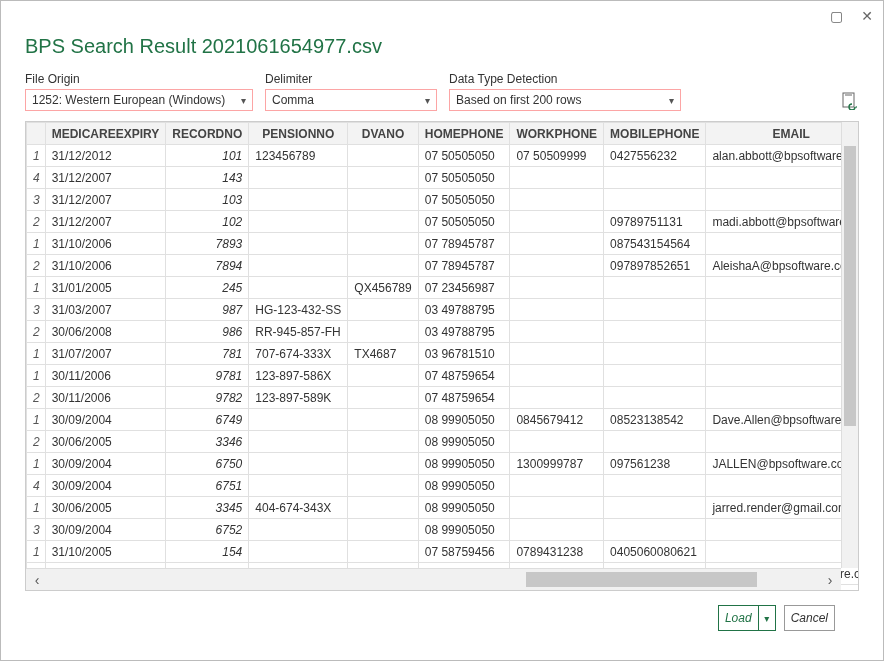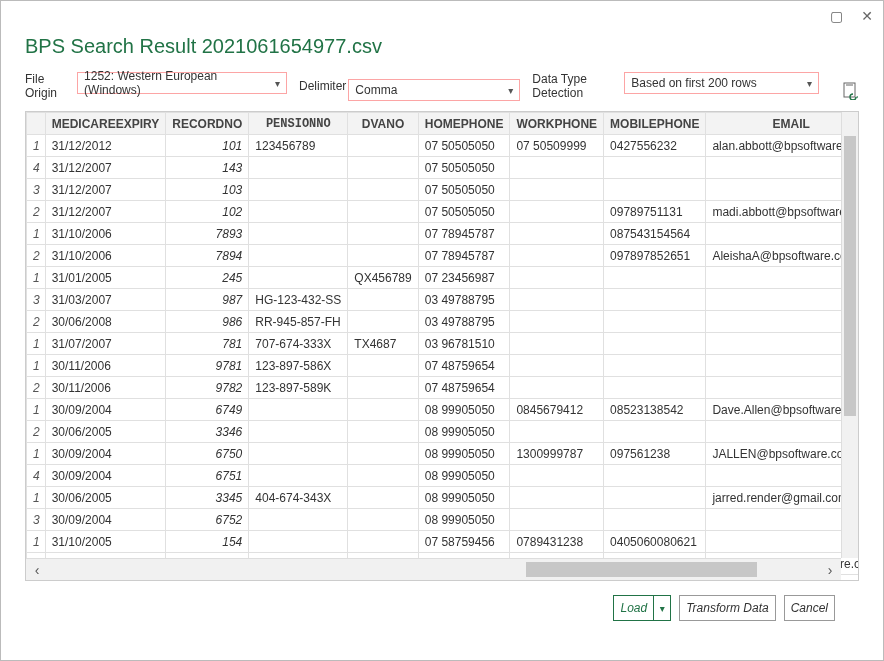--- a/index.html
+++ b/index.html
@@ -30,21 +30,21 @@
     font-weight: 400;
     color: #217346;
     margin: 4px 0 14px 0;
   }
   .controls-row {
     display: flex;
     gap: 12px;
     align-items: flex-end;
     margin-bottom: 10px;
   }
-  .field { display:flex; flex-direction:row; gap:2px; }
+  .field { display:flex; flex-direction:column; gap:2px; }
   .field label { font-size:12px; color:#333; margin-bottom:1px; }
   .select {
     border: 1px solid #fca5a5;
     height: 22px;
     display: flex;
     align-items: center;
     padding: 0 6px;
     background: #fff;
     position: relative;
     font-size: 12px;
@@ -94,21 +94,21 @@
     width: 20px;
     text-align: right;
     font-style: italic;
     color:#555;
     padding-right:5px;
   }
   .recordno { text-align: right; font-style: italic; padding-right:6px;}
   .col-rownum { width:22px; }
   .col-med { width:104px; }
   .col-rec { width:74px; }
-  .col-pen { width:94px;font-family:Liberation Mono, monospace; }
+  .col-pen { width:94px; }
   .col-dva { width:68px; }
   .col-home { width:90px; }
   .col-work { width:92px; }
   .col-mob { width:108px; }
   .col-email { width:164px; }
 
   .v-scroll {
     position:absolute; right:0; top:0; bottom:22px; width:17px;
     background:#f1f1f1; border-left:1px solid #ddd;
   }
@@ -451,16 +451,15 @@
         </div>
       <div class="arrow">›</div>
     </div>
   </div>
 
   <div class="footer">
     <div class="btn-split">
       <div class="btn primary">Load</div>
       <div class="dd">▾</div>
     </div>
-    <div class="btn">Transform Data</div>
     <div class="btn">Cancel</div>
   </div>
 </div>
 
 </body></html>

